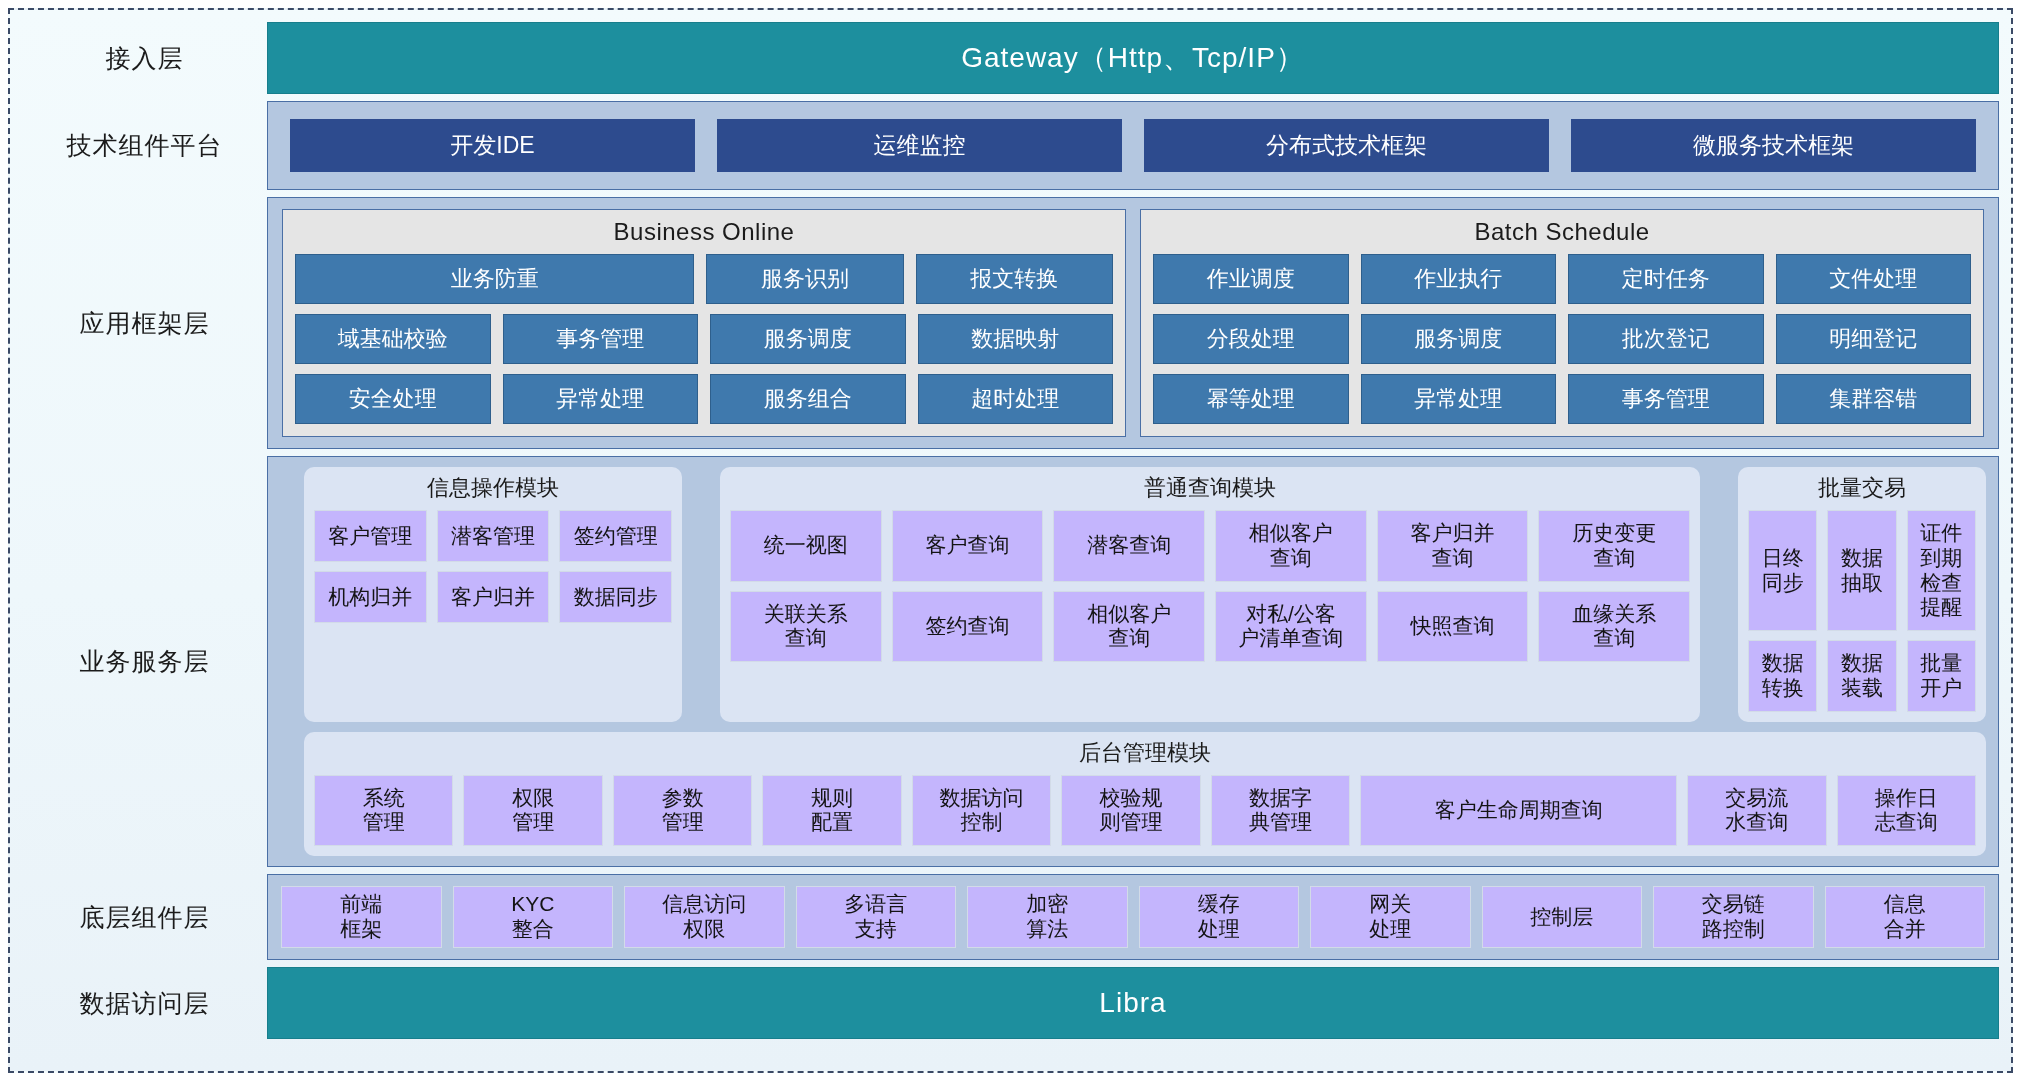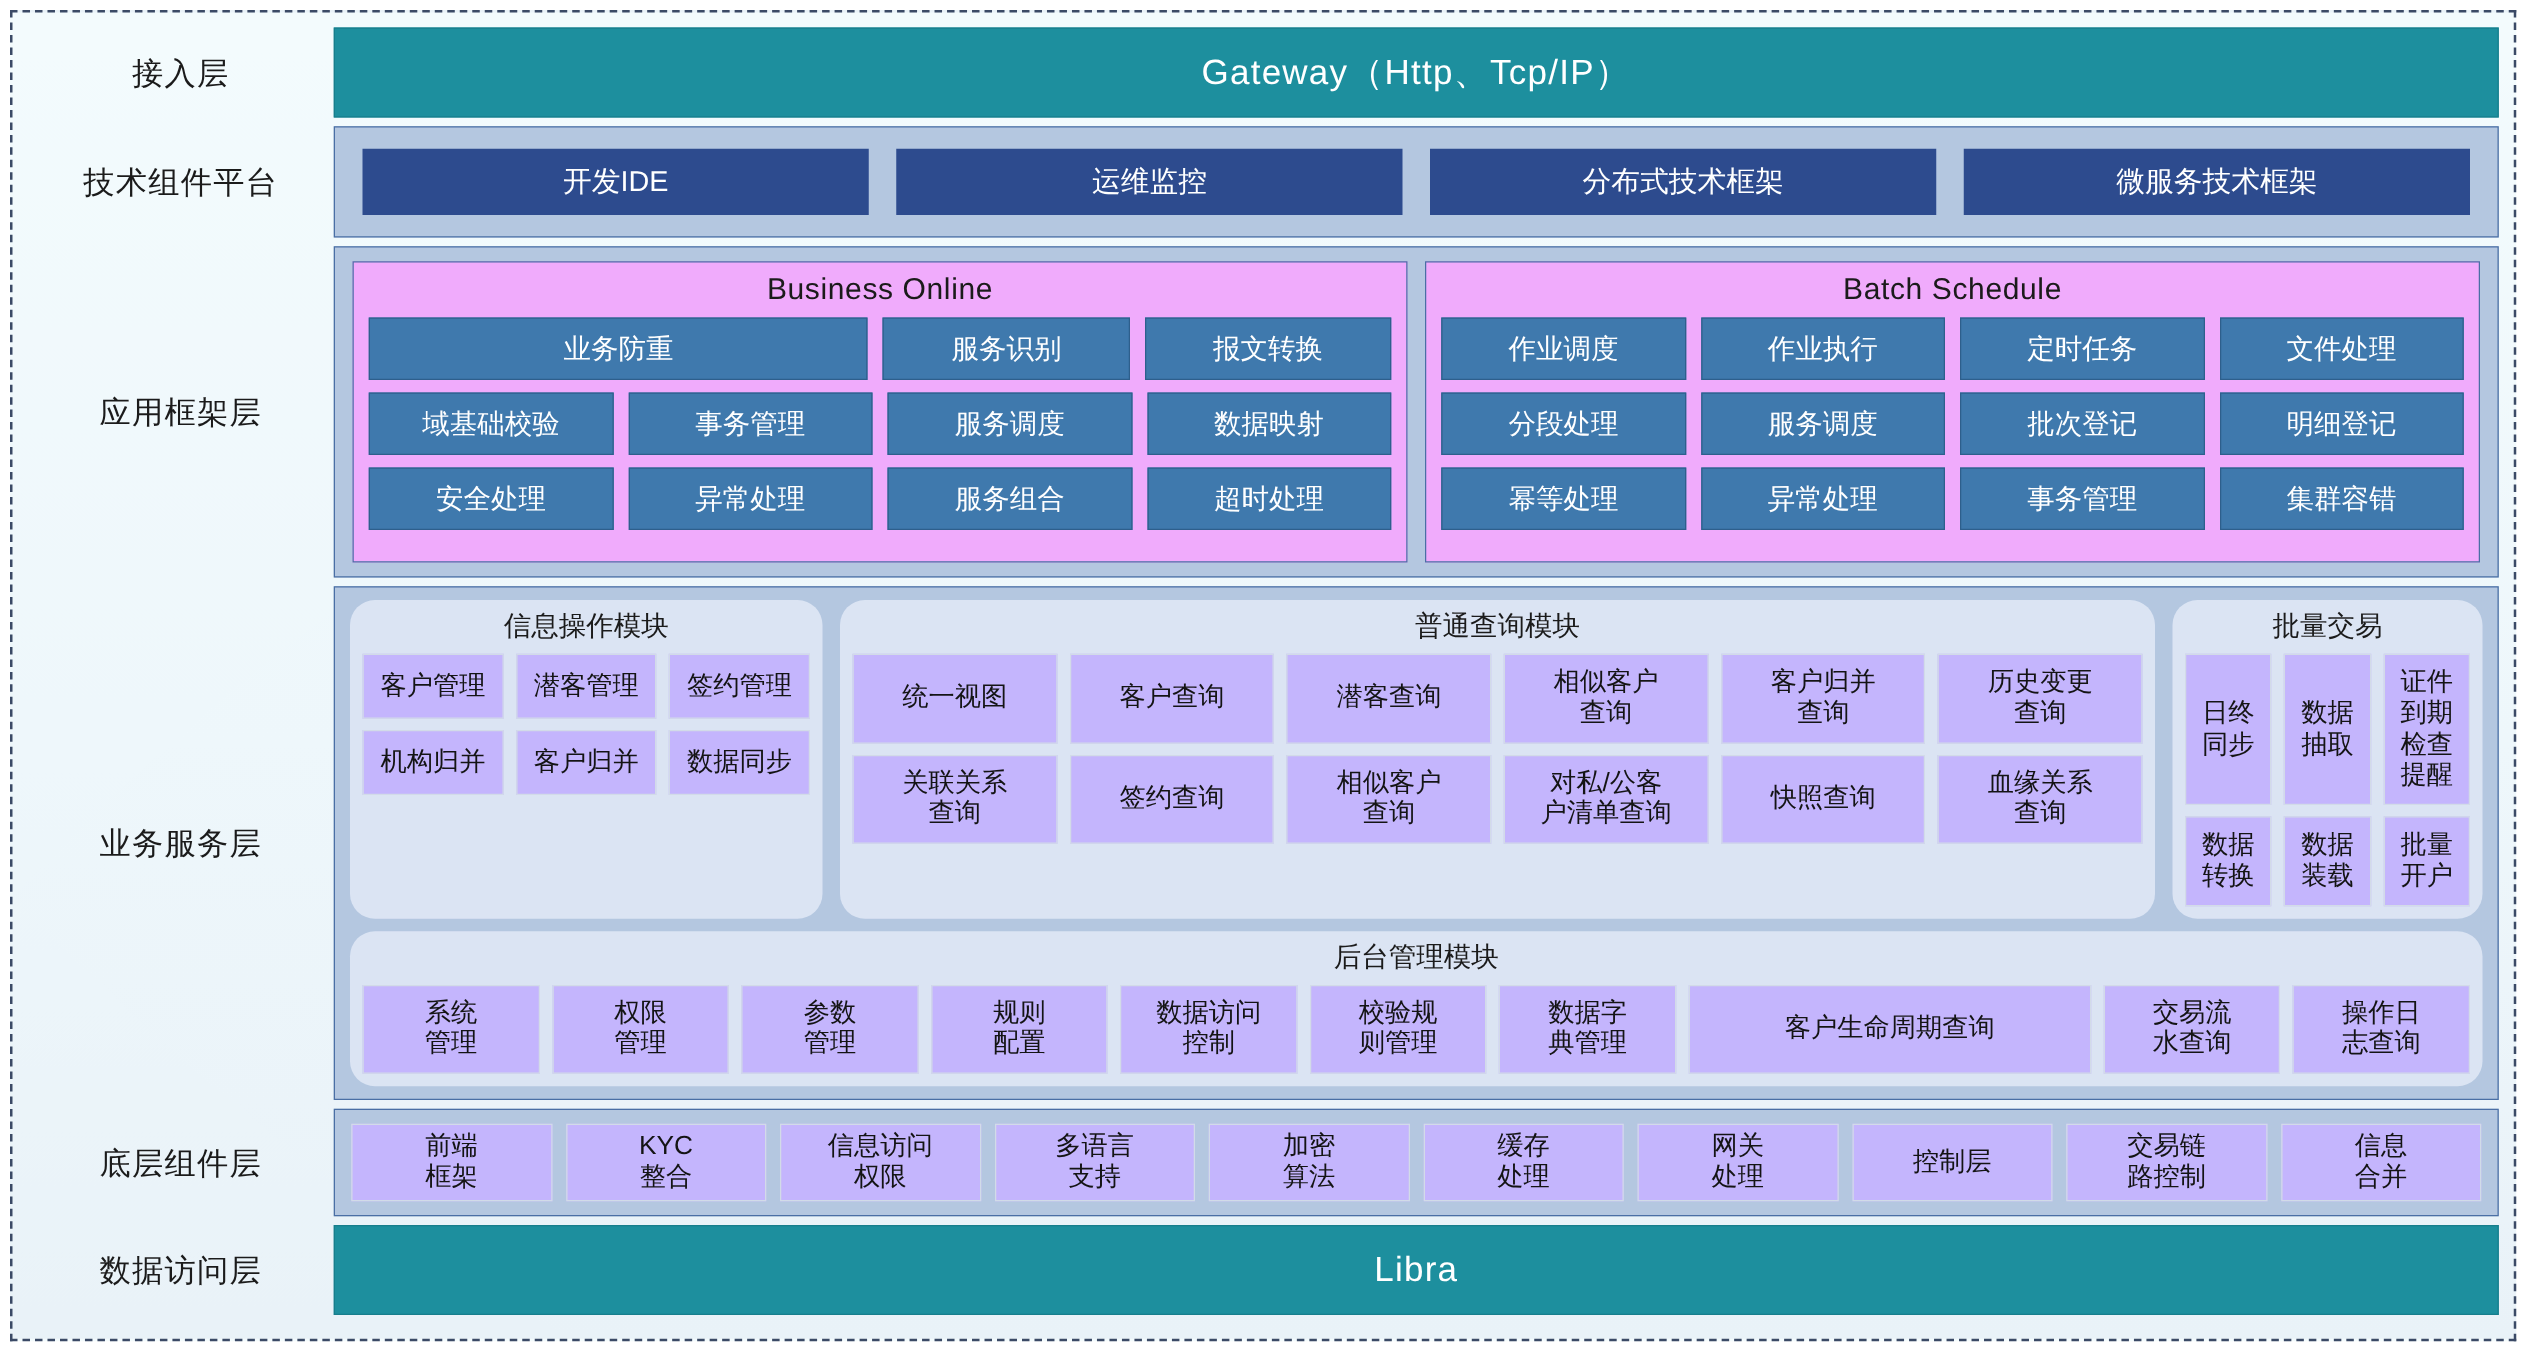--- a/index.html
+++ b/index.html
@@ -98,23 +98,23 @@
     flex: 1 1 auto;
     background: #b4c7e0;
     border: 1px solid #4a6fa5;
     display: flex;
     gap: 14px;
     padding: 11px 14px;
     box-sizing: border-box;
   }
   .panel {
     flex: 1 1 0;
-    background: #f0abfc;
+    background: #e5e5e5;
     border: 1px solid #4a6fa5;
-    padding: 8px 12px 25px 12px;
+    padding: 8px 12px 12px 12px;
     box-sizing: border-box;
     display: flex;
     flex-direction: column;
   }
   .panel-title {
     text-align: center;
     font-size: 24px;
     color: #1b1b1b;
     margin-bottom: 8px;
     letter-spacing: 0.5px;
@@ -152,25 +152,26 @@
     display: flex;
     flex-direction: column;
     gap: 10px;
   }
   .svc-top {
     display: flex;
     gap: 14px;
   }
   .svc-group {
     background: #dbe4f3;
-    border-radius: 20px;
+    border-radius: 10px;
     padding: 6px 10px 10px 10px;
     box-sizing: border-box;
     display: flex;
     flex-direction: column;
+    margin-left: 24px;
   }
   .svc-title {
     text-align: center;
     font-size: 22px;
     color: #1b1b1b;
     margin-bottom: 7px;
   }
   .svc-rows {
     display: flex;
     flex-direction: column;

